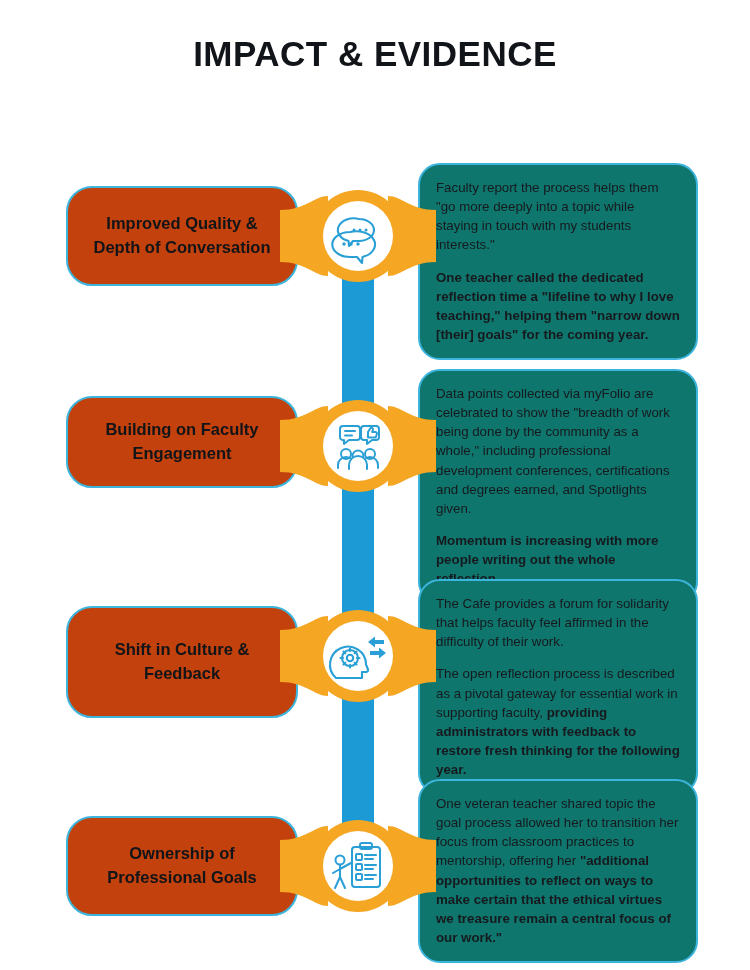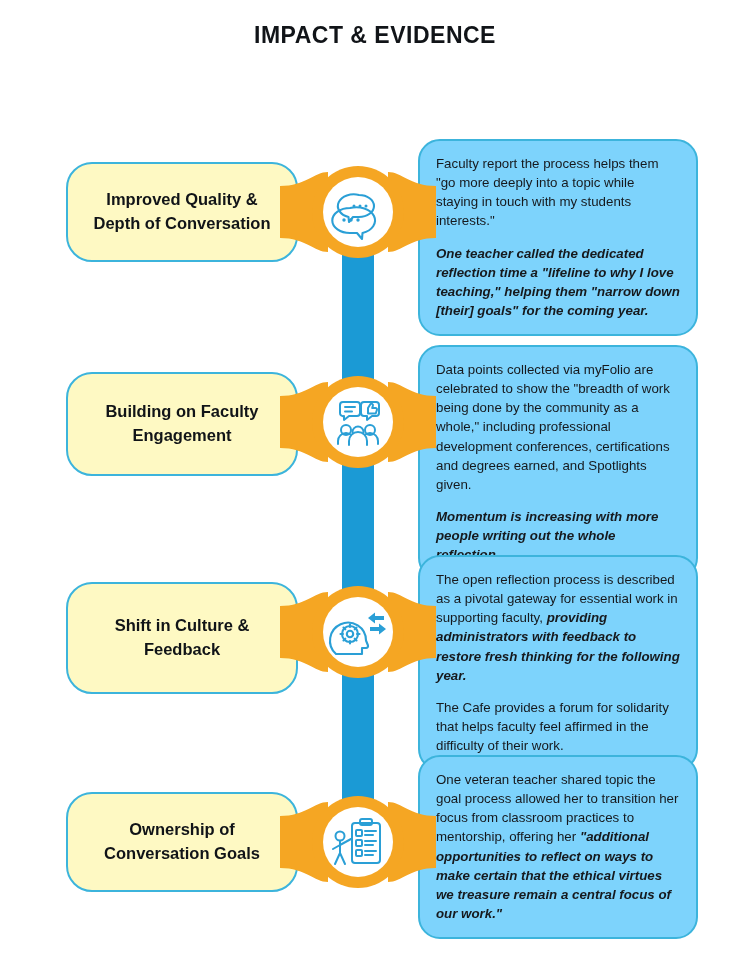--- a/index.html
+++ b/index.html
@@ -9,25 +9,25 @@
     height: 970px;
     background: #ffffff;
     font-family: "Liberation Sans", sans-serif;
     position: relative;
     overflow: hidden;
   }
 
   
   .page-title {
     text-align: center;
-    font-size: 23px;
+    font-size: 35px;
     font-weight: bold;
     letter-spacing: 0.5px;
     color: #111418;
-    padding-top: 24px;
+    padding-top: 36px;
     line-height: 1;
   }
 
   
   .infographic {
     position: relative;
     width: 750px;
     height: 870px;
   }
 
@@ -48,21 +48,21 @@
     z-index: 2;
   }
 
   
   .label-card {
     position: absolute;
     left: 66px;
     width: 232px;
     border: 2.5px solid #3CB4DC;
     border-radius: 26px;
-    background: #fef9c3;
+    background: #c2410c;
     display: flex;
     align-items: center;
     justify-content: center;
     text-align: center;
     z-index: 3;
   }
   .label-card .label-text {
     font-size: 16.5px;
     font-weight: bold;
     color: #111418;
@@ -81,33 +81,32 @@
   }
   .node svg { display: block; width: 156px; height: 96px; }
 
   
   .text-panel {
     position: absolute;
     left: 418px;
     width: 280px;
     border: 2.5px solid #3CB4DC;
     border-radius: 22px;
-    background: #7dd3fc;
+    background: #0f766e;
     padding: 13px 16px 14px 16px;
     z-index: 3;
   }
   .text-panel p {
     font-size: 13.3px;
     line-height: 1.44;
     color: #16191d;
   }
   .text-panel p + p { margin-top: 13px; }
   .text-panel .em {
     font-weight: bold;
-    font-style: italic;
   }
 </style>
 </head>
 <body>
 
 <h1 class="page-title">IMPACT &amp; EVIDENCE</h1>
 
 <div class="infographic">
 
   <div class="spine" style="top:196px;height:180px;"></div>
@@ -142,21 +141,21 @@
     </div>
 
     <div class="text-panel" style="top:72px;">
       <p>Faculty report the process helps them "go more deeply into a topic while staying in touch with my students interests."</p>
       <p class="em">One teacher called the dedicated reflection time a "lifeline to why I love teaching," helping them "narrow down [their] goals" for the coming year.</p>
     </div>
   </div>
 
   <div class="row" style="top:230px;">
 
-    <div class="label-card" style="top:95px;height:104px;">
+    <div class="label-card" style="top:95px;height:92px;">
       <span class="label-text">Building on Faculty
 Engagement</span>
     </div>
 
     <div class="node" style="top:97px;">
       <svg viewBox="0 0 156 96" xmlns="http://www.w3.org/2000/svg">
         <path d="M0,22 C26,22 34,8 48,8 L48,88 C34,88 26,74 0,74 Z
                  M156,22 C130,22 122,8 108,8 L108,88 C122,88 130,74 156,74 Z" fill="#F5A623"></path>
         <circle cx="78" cy="48" r="46" fill="#F5A623"></circle>
         <circle cx="78" cy="48" r="35" fill="#FFFFFF"></circle>
@@ -211,30 +210,30 @@
           <line x1="65.3" y1="54.7" x2="63.5" y2="56.5"></line>
         </g>
         <g fill="#2A9FD6" stroke="none">
           <path d="M104,32 l-9,0 l0,-3.5 l-7,5.5 l7,5.5 l0,-3.5 l9,0 Z"></path>
           <path d="M90,43 l9,0 l0,-3.5 l7,5.5 l-7,5.5 l0,-3.5 l-9,0 Z"></path>
         </g>
       </svg>
     </div>
 
     <div class="text-panel" style="top:68px;">
+      <p>The Cafe provides a forum for solidarity that helps faculty feel affirmed in the difficulty of their work.</p>
       <p><span>The open reflection process is described as a pivotal gateway for essential work in supporting faculty, </span><span class="em">providing administrators with feedback to restore fresh thinking for the following year.</span></p>
-      <p>The Cafe provides a forum for solidarity that helps faculty feel affirmed in the difficulty of their work.</p>
     </div>
   </div>
 
   <div class="row" style="top:650px;">
 
     <div class="label-card" style="top:95px;height:100px;">
       <span class="label-text">Ownership of
-Conversation Goals</span>
+Professional Goals</span>
     </div>
 
     <div class="node" style="top:97px;">
       <svg viewBox="0 0 156 96" xmlns="http://www.w3.org/2000/svg">
         <path d="M0,22 C26,22 34,8 48,8 L48,88 C34,88 26,74 0,74 Z
                  M156,22 C130,22 122,8 108,8 L108,88 C122,88 130,74 156,74 Z" fill="#F5A623"></path>
         <circle cx="78" cy="48" r="46" fill="#F5A623"></circle>
         <circle cx="78" cy="48" r="35" fill="#FFFFFF"></circle>
 
         <g fill="none" stroke="#2A9FD6" stroke-width="2" stroke-linecap="round" stroke-linejoin="round">

